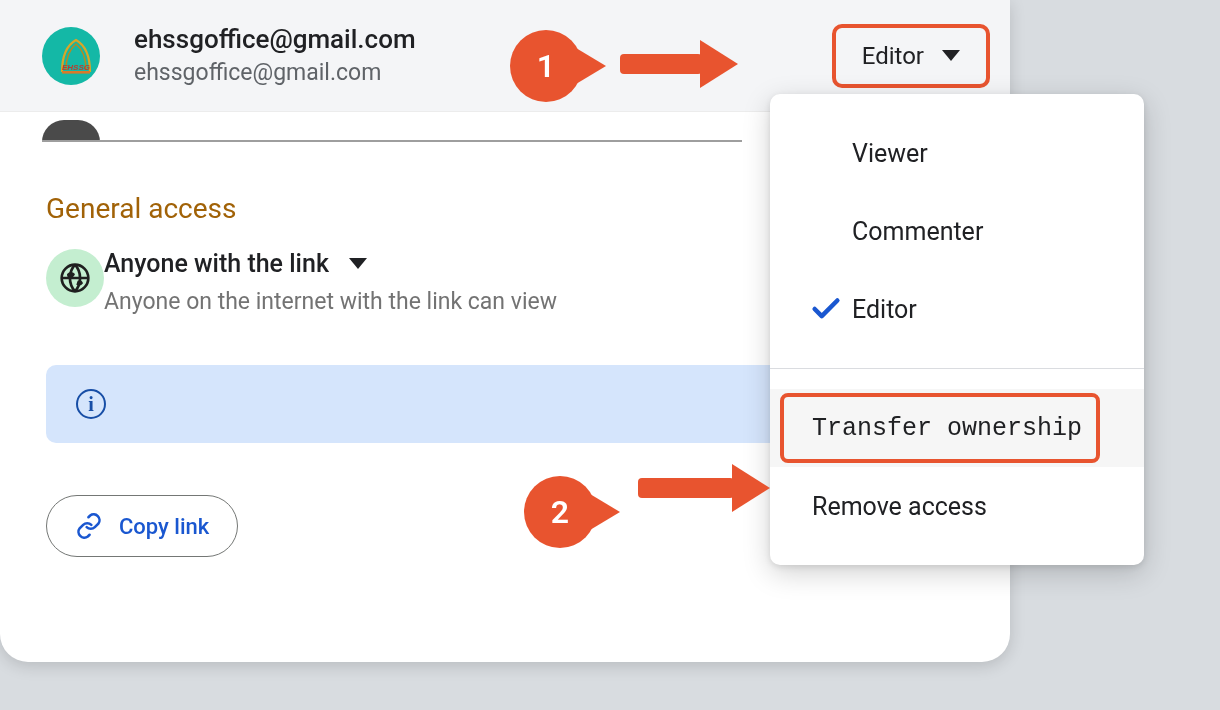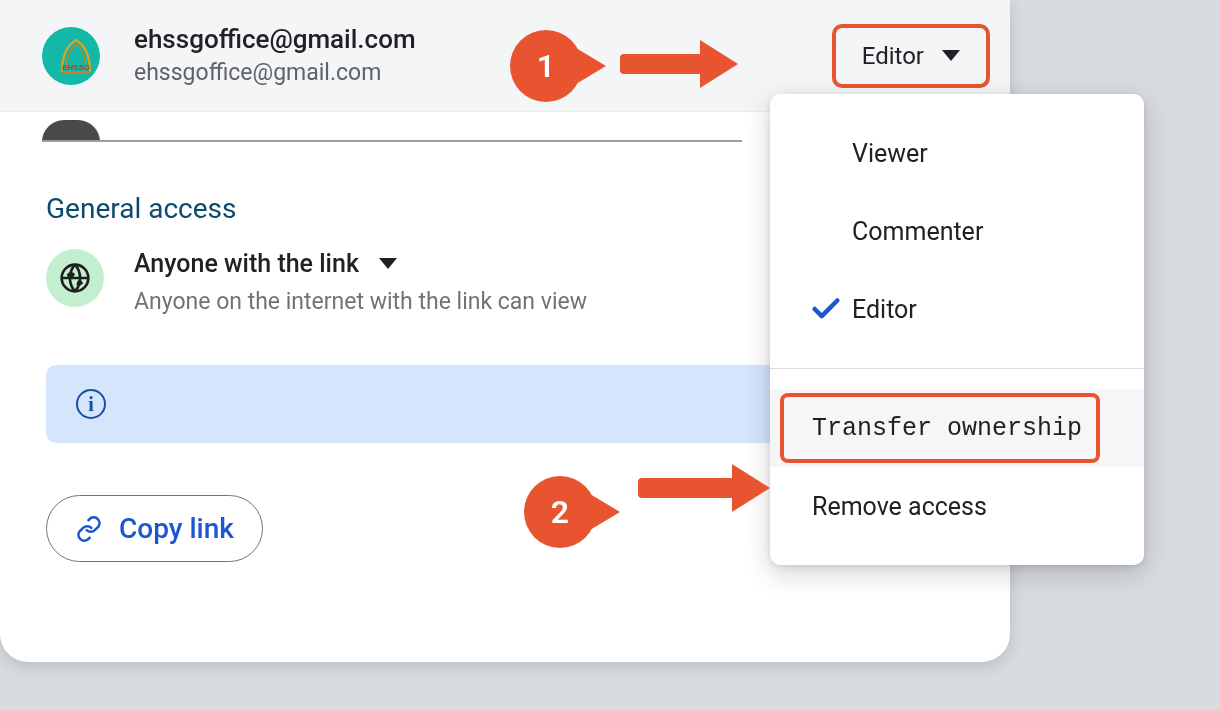--- a/index.html
+++ b/index.html
@@ -98,38 +98,38 @@
     left: 42px;
     bottom: 0px;
     width: 700px;
     height: 2px;
     background: #9e9e9e;
   }
 
   
   .section-title {
     font-size: 28px;
-    color: #0c4a6e;
+    color: #a16207;
     padding: 50px 46px 24px 46px;
   }
   .ga-row {
     display: flex;
     align-items: flex-start;
     padding: 0 46px 28px 46px;
   }
   .ga-icon-wrap {
     width: 58px; height: 58px;
     border-radius: 50%;
     background: #c4eed0;
     display: flex;
     align-items: center;
     justify-content: center;
     flex-shrink: 0;
   }
-  .ga-text { margin-left: 30px; }
+  .ga-text { }
   .ga-label {
     display: flex;
     align-items: center;
     gap: 20px;
     font-size: 25px;
     color: #202124;
     font-weight: 500;
   }
   .ga-desc {
     font-size: 23px;
@@ -167,21 +167,21 @@
 
   
   .copy-link {
     margin: 52px 0 0 46px;
     display: inline-flex;
     align-items: center;
     gap: 16px;
     border: 1.5px solid #747775;
     border-radius: 999px;
     padding: 16px 28px;
-    font-size: 28px;
+    font-size: 22px;
     color: #1a57d0;
     font-weight: 500;
     cursor: pointer;
   }
   .link-icon { width: 28px; height: 28px; }
 
   
   .dropdown {
     position: absolute;
     top: 94px;

